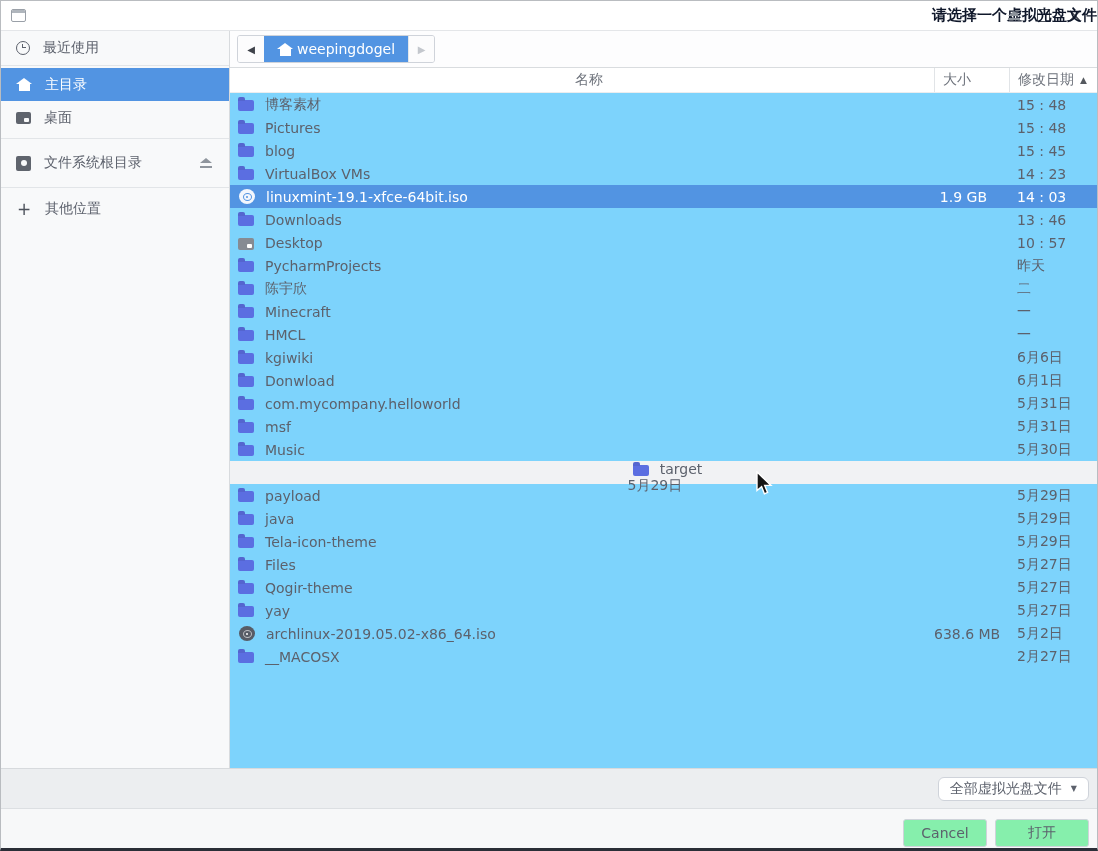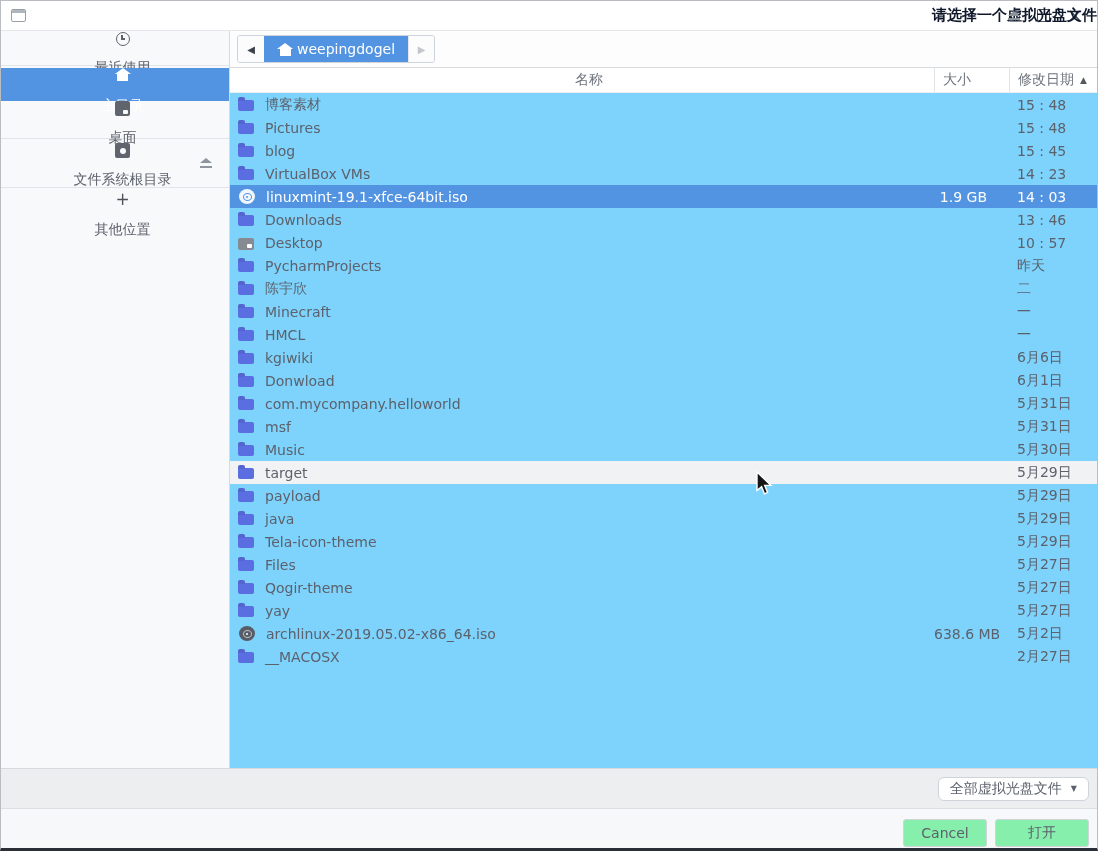--- a/index.html
+++ b/index.html
@@ -16,21 +16,21 @@
   .icon-eject { width:13px; height:10px; position:relative; }
   .icon-eject::before { content:""; position:absolute; left:0.5px; top:0; width:0; height:0; border-left:6px solid transparent; border-right:6px solid transparent; border-bottom:5.5px solid #8f959d; }
   .icon-eject::after { content:""; position:absolute; left:0.5px; top:7.5px; width:12px; height:2px; background:#8f959d; }
   .icon-max { width:13px; height:13px; border:1px solid #4c515a; border-radius:1px; }
   .icon-close { font-size:19px; line-height:13px; color:#41454e; font-weight:400; }
   .ctl { display:flex; align-items:center; justify-content:center; cursor:default; }
 
   
   .content { flex:1 1 auto; display:flex; min-height:0; }
   .sidebar { width:229px; flex:0 0 229px; background:#f8f9fa; border-right:1px solid #d8dbde; padding-top:1px; }
-  .sb-item { height:33px; display:flex; align-items:center; gap:13px; padding-left:15px; color:#5c616c; position:relative;flex-direction:column; }
+  .sb-item { height:33px; display:flex; align-items:center; gap:13px; padding-left:15px; color:#5c616c; position:relative; }
   .sb-item.first { height:31px; }
   .sb-item.tall { height:40px; }
   .sb-item.selected { background:#5294e2; color:#ffffff; }
   .sb-sep { height:1px; background:#e2e5e8; margin:2px 0; }
   .sb-sep.wide { margin:4px 0; }
   .sb-eject { position:absolute; right:17px; top:50%; transform:translateY(-50%); }
 
   
   .icon-clock { width:14px; height:14px; border:1.5px solid #5c616c; border-radius:50%; position:relative; flex:0 0 14px; }
   .icon-clock::before { content:""; position:absolute; left:4.5px; top:2px; width:1.5px; height:4.5px; background:#5c616c; }
@@ -56,21 +56,21 @@
   .list-header { height:26px; flex:0 0 26px; display:flex; align-items:stretch; border-top:1px solid #d9dcdf; border-bottom:1px solid #ebedef; color:#6e737c; background:#fff; }
   .h-cell { display:flex; align-items:center; }
   .h-name { flex:1; padding-left:14px;justify-content:center; }
   .h-size { width:75px; border-left:1px solid #e1e4e7; padding-left:8px; }
   .h-mod  { width:88px; border-left:1px solid #e1e4e7; padding-left:8px; gap:6px; }
   .sort-arrow { font-size:9px; color:#55595f; }
 
   .file-list { flex:1 1 auto; overflow:hidden; background:#7dd3fc; }
   .row { display:flex; height:23px; align-items:center; color:#5c616c; }
   .row.selected { background:var(--sel,#5294e2); color:#fff; }
-  .row.hover { background:#f1f2f4; }
+  .row.hover { background:#f1f2f4;flex-direction:column; }
   .c-name { flex:1; display:flex; align-items:center; gap:11px; padding-left:8px; min-width:0; white-space:nowrap; }
   .c-size { width:75px; text-align:right; padding-right:22px; white-space:nowrap;margin-left:6px; }
   .c-mod  { width:88px; padding-left:8px; white-space:nowrap; }
 
   
   .fi { flex:0 0 16px; }
   .icon-folder { width:16px; height:11px; background:var(--folder,#5b6ee1); border-radius:1px 2px 2px 2px; position:relative; margin-top:2px; }
   .icon-folder::before { content:""; position:absolute; top:-3px; left:0; width:7px; height:4px; background:var(--folder,#5b6ee1); border-radius:2px 2px 0 0; filter:brightness(.92); }
   .icon-iso { width:15px; height:15px; border-radius:50%; background:#575c66; position:relative; margin-left:1px; }
   .icon-iso::before { content:""; position:absolute; inset:3.5px; border-radius:50%; border:1px solid rgba(255,255,255,.6); }

